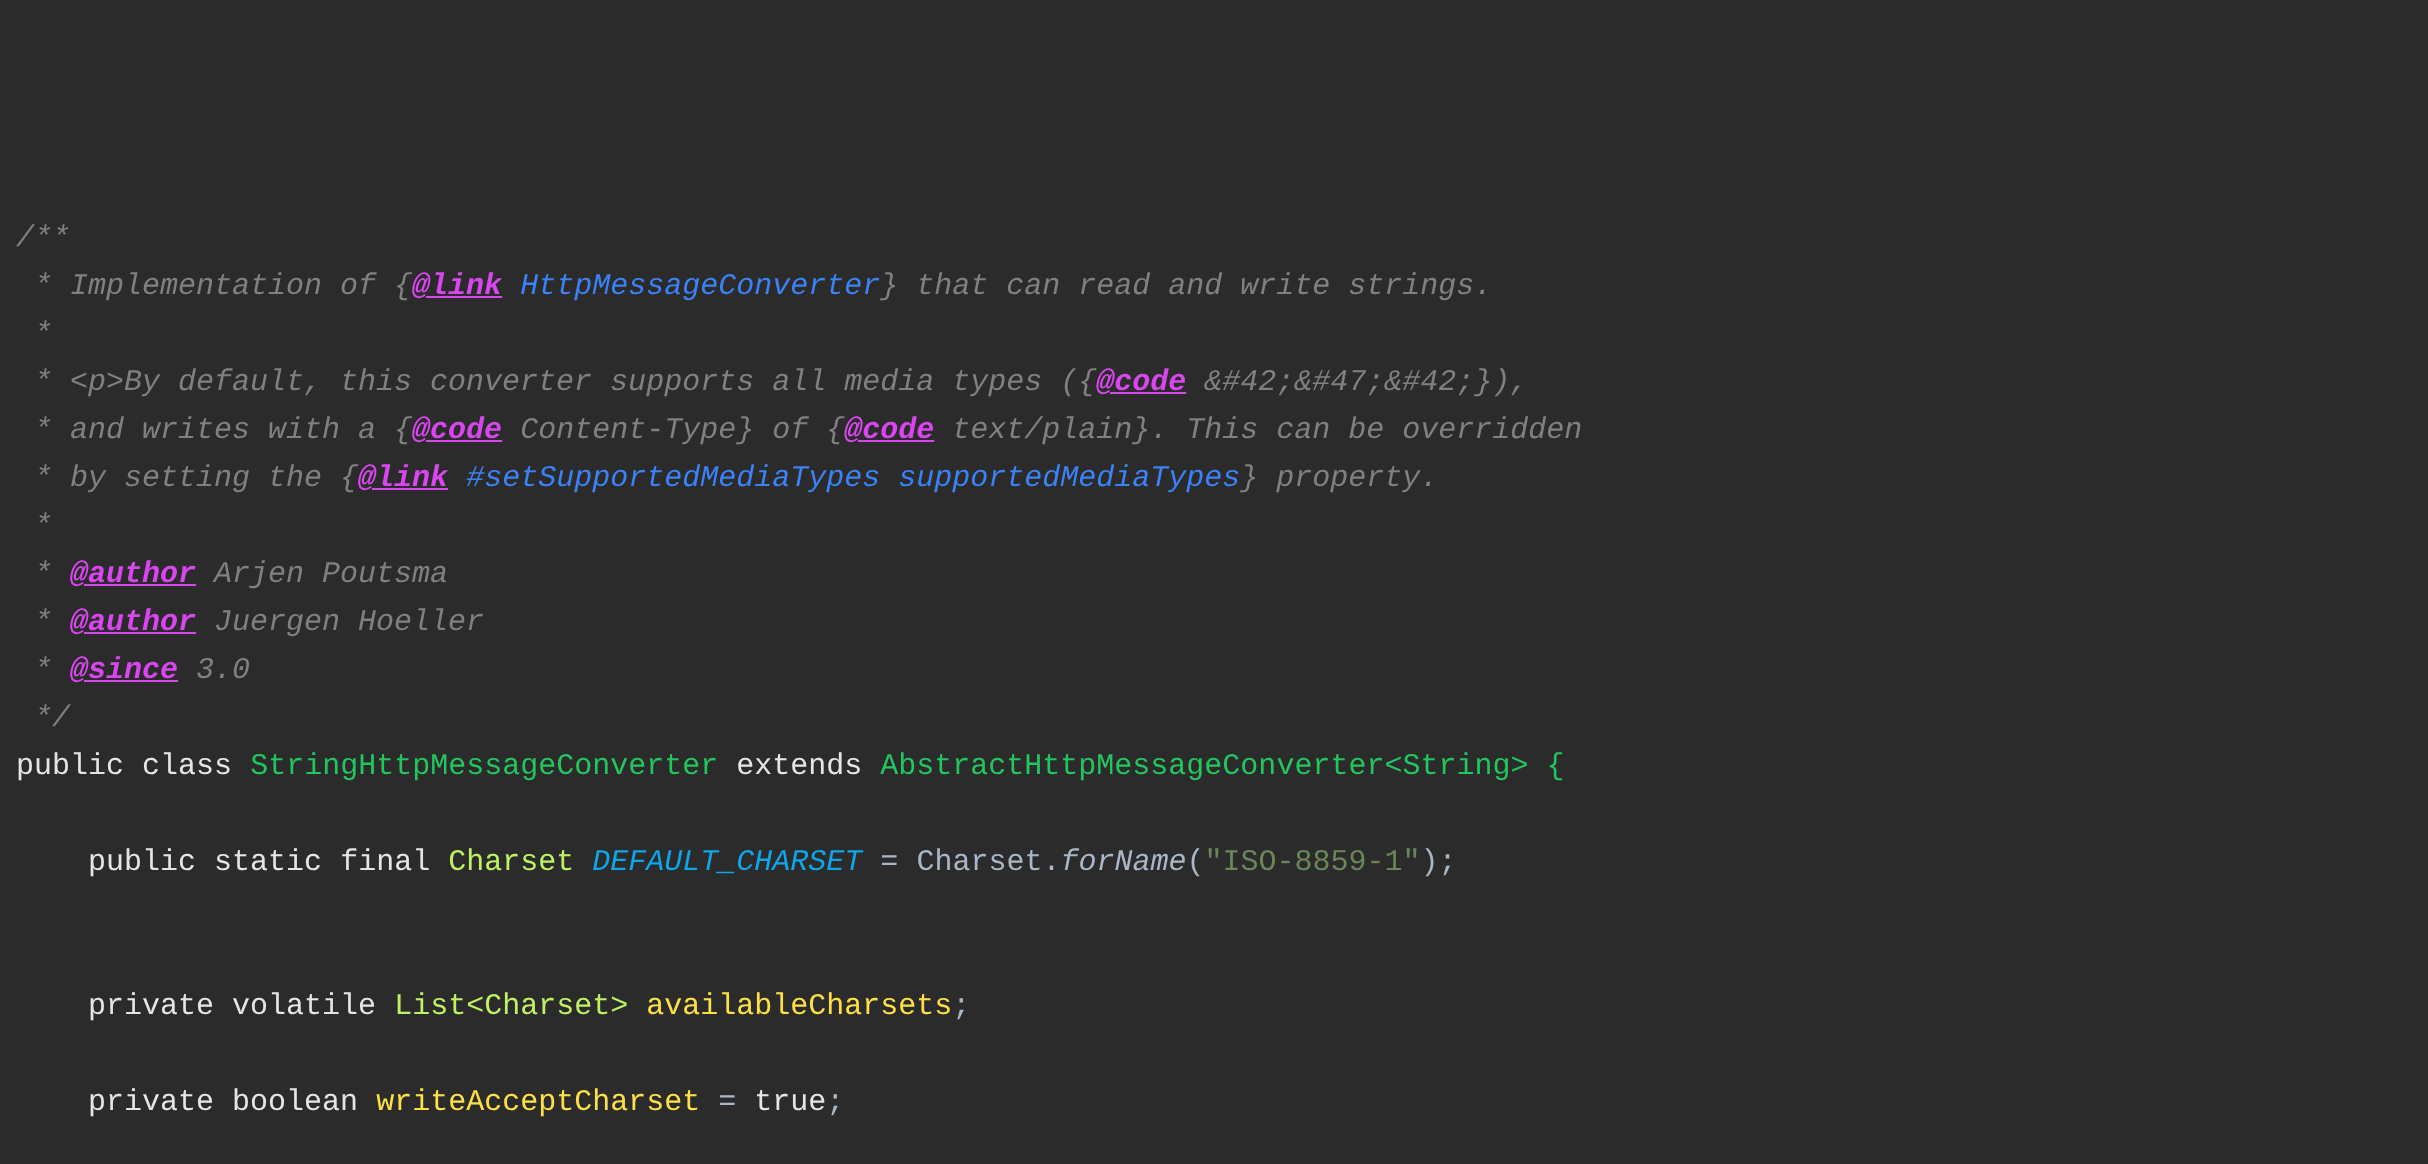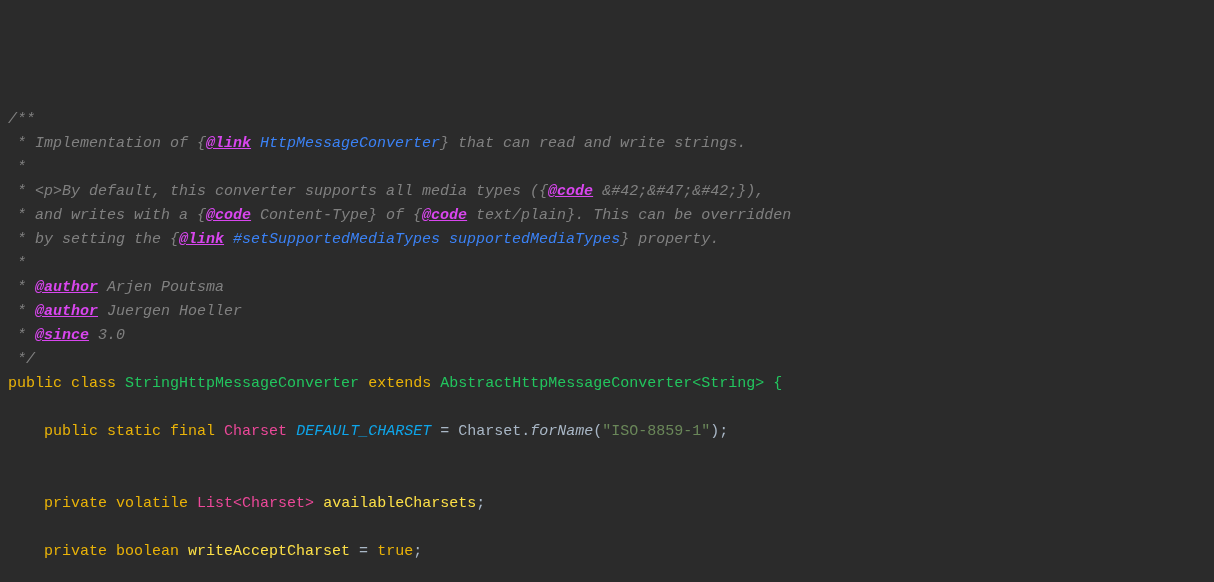--- a/index.html
+++ b/index.html
@@ -27,24 +27,24 @@
       color: #d946ef;
       font-style: italic;
       font-weight: bold;
       text-decoration: underline;
     }
     .doc-link-ref {
       color: #3b82f6;
       font-style: italic;
     }
     .keyword {
-      color: #eab308;
+      color: #e5e5e5;
     }
     .type {
-      color: #ec4899;
+      color: #bef264;
     }
     .class-name {
       color: #22c55e;
     }
     .static-final {
       color: #0ea5e9;
       font-style: italic;
     }
     .static-method {
       font-style: italic;

